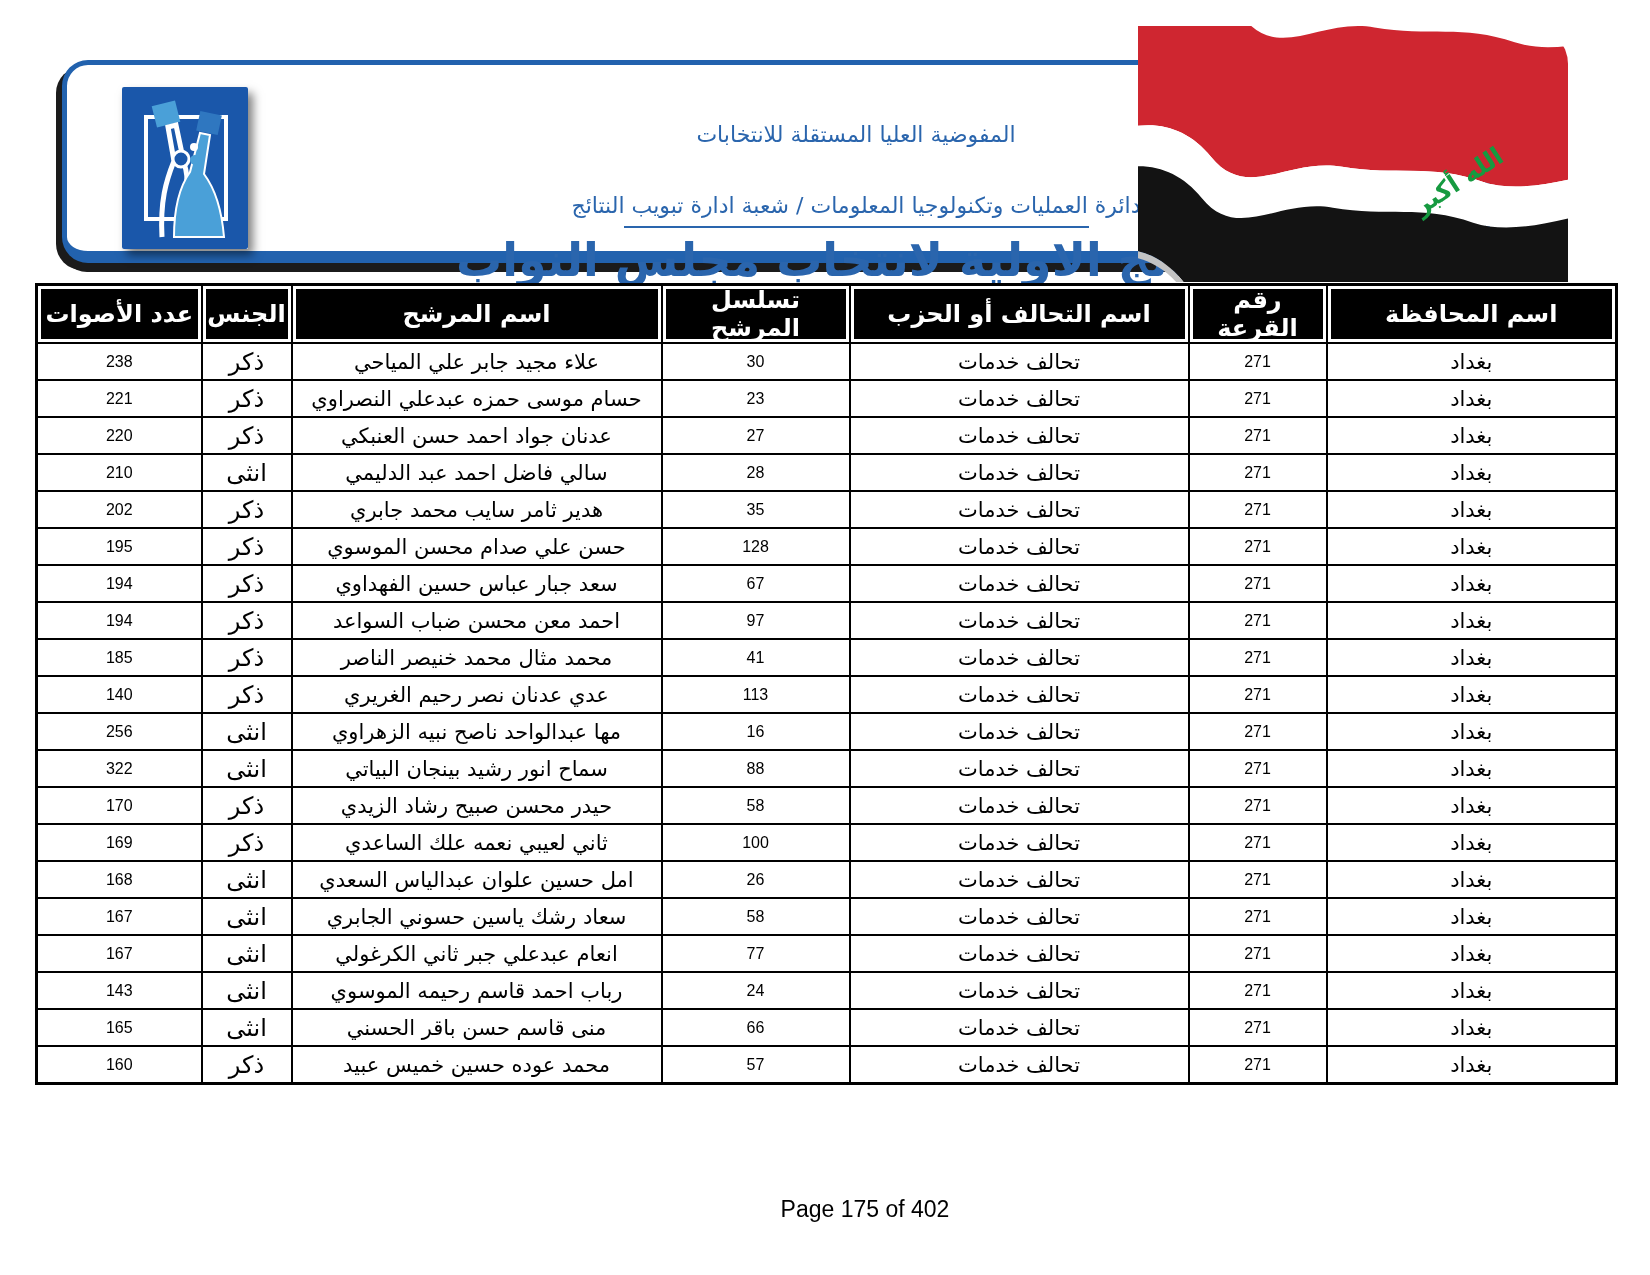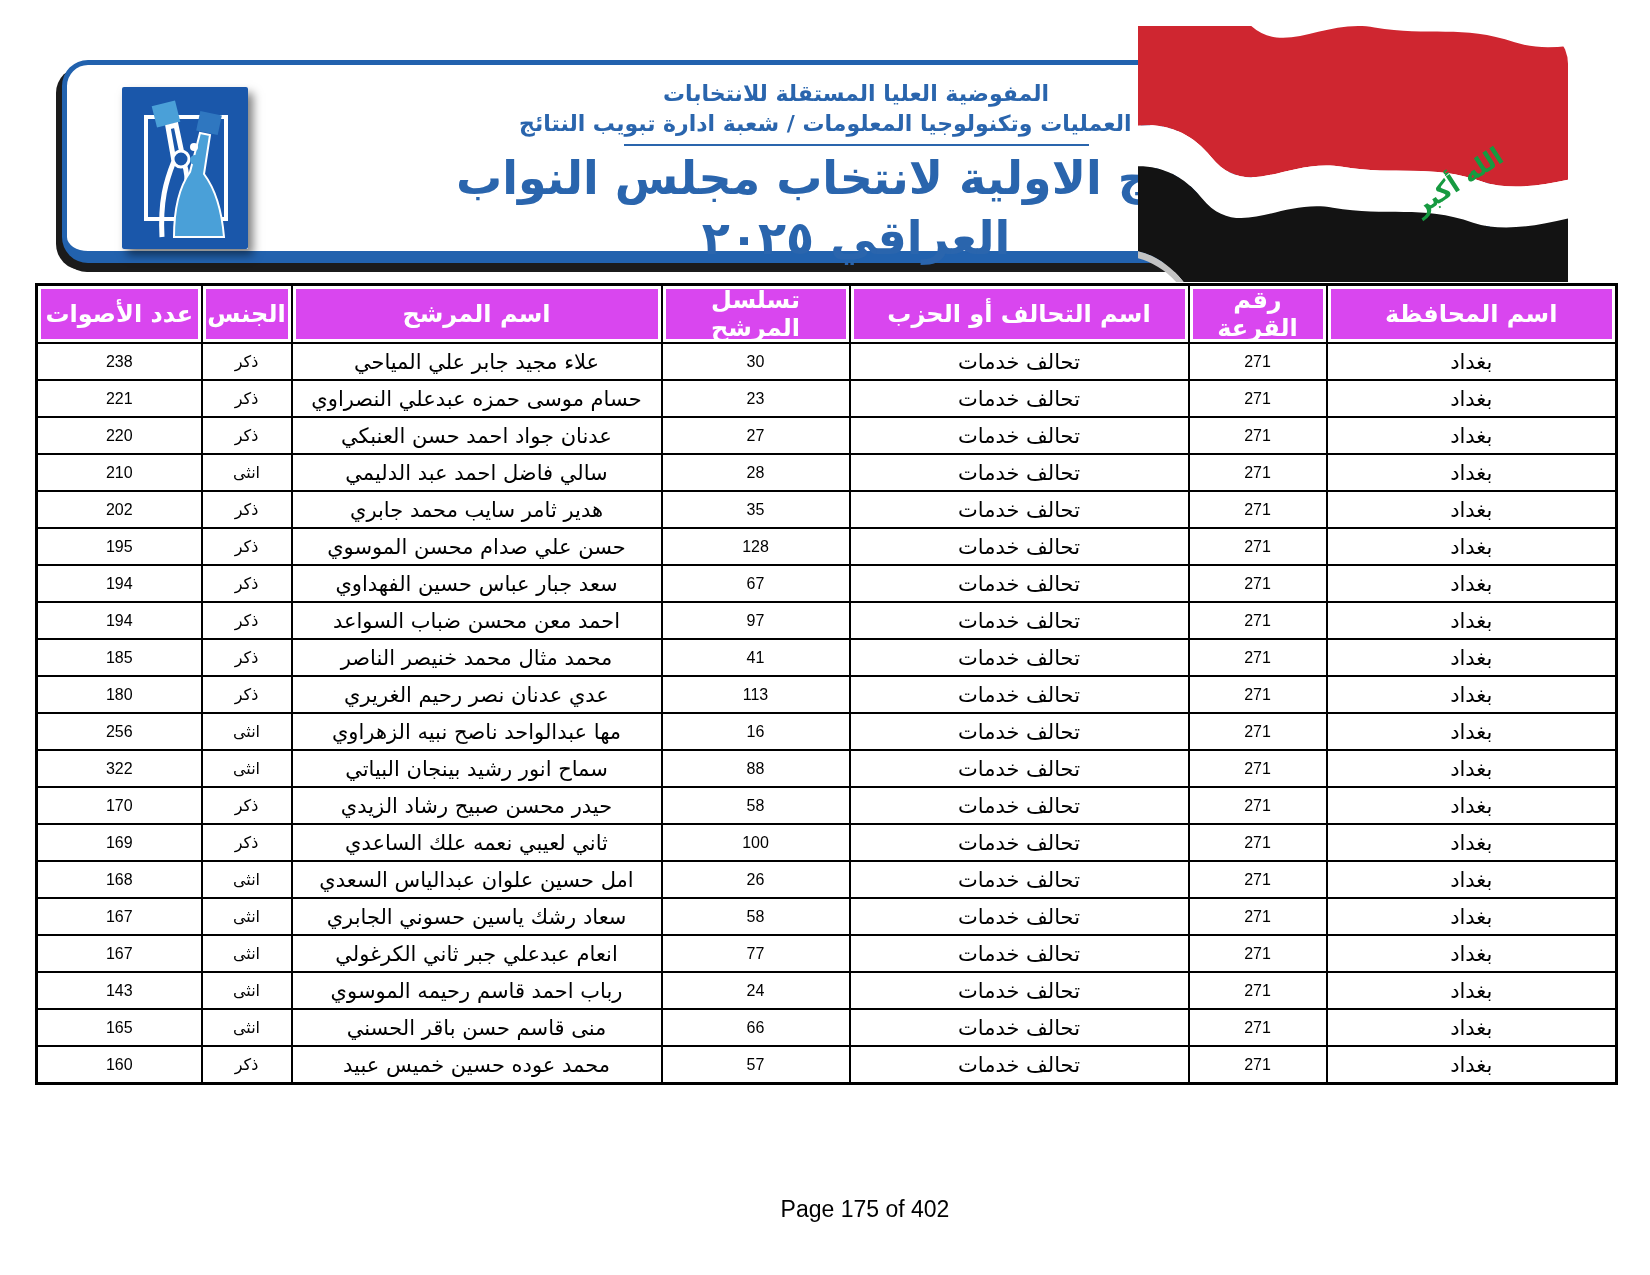--- a/index.html
+++ b/index.html
@@ -6,39 +6,39 @@
   #page{position:relative;width:1650px;height:1275px;background:#ffffff;overflow:hidden;
         font-family:"DejaVu Sans",sans-serif;}
 
   
   #header-box{position:absolute;left:62px;top:60px;width:1418px;height:186px;
       background:#ffffff;border:5px solid #2262ae;border-bottom:12px solid #2262ae;
       border-radius:26px;box-shadow:-6px 7px 0 #1b1b1b, -1px 9px 0 #1b1b1b;}
   #logo-wrap{position:absolute;left:55px;top:22px;width:126px;height:162px;
       box-shadow:5px 6px 9px rgba(0,0,0,.5);}
   #header-text{position:absolute;left:360px;right:200px;top:14px;text-align:center;direction:rtl;}
-  .org-line{color:#2a65ad;font-size:22px;font-weight:700;line-height:30px;}
+  .org-line{color:#2a65ad;font-size:22px;font-weight:400;line-height:30px;margin-top:41px;}
   #header-divider{width:465px;height:2px;background:#2a65ad;margin:5px auto 2px auto;}
   #main-title{color:#2a65ad;font-size:46px;font-weight:bold;line-height:60px;margin-top:2px;}
 
   
   #flag-wrap{position:absolute;left:1138px;top:26px;width:430px;height:256px;
       overflow:hidden;border-top-right-radius:38px;z-index:6;}
 
   
   #results-table{position:absolute;left:35px;top:283px;width:1580px;
       border-collapse:collapse;table-layout:fixed;direction:rtl;}
-  #results-table th{background:#d946ef;color:#ffffff;font-weight:bold;font-size:24px;
+  #results-table th{background:#000000;color:#ffffff;font-weight:bold;font-size:24px;
       height:40px;border:2px solid #000;box-shadow:inset 0 0 0 3px #fff;padding:0 4px;}
   #results-table td{background:#ffffff;color:#000;border:2px solid #000;height:35px;
       text-align:center;vertical-align:middle;padding:0 4px;overflow:hidden;white-space:nowrap;}
   #results-table{border:3px solid #000;}
   td.ar{font-size:21px;font-family:"DejaVu Sans",sans-serif;}
   td.num{font-size:16px;font-family:"Liberation Sans","DejaVu Sans",sans-serif;direction:ltr;}
-  td.gender{font-size:16px;}
+  td.gender{font-size:24px;}
 
   
   #page-footer{position:absolute;left:12px;top:1196px;width:100%;text-align:center;
       font-family:"Liberation Sans","DejaVu Sans",sans-serif;font-size:23px;color:#000;padding-left:28px;}
 </style>
 </head>
 <body>
 
 <div id="page">
 
@@ -189,21 +189,21 @@
       <td class="ar gender">ذكر</td>
       <td class="num">185</td>
     </tr>
         <tr>
       <td class="ar">بغداد</td>
       <td class="num">271</td>
       <td class="ar">تحالف خدمات</td>
       <td class="num">113</td>
       <td class="ar">عدي عدنان نصر رحيم الغريري</td>
       <td class="ar gender">ذكر</td>
-      <td class="num">180</td>
+      <td class="num">140</td>
     </tr>
         <tr>
       <td class="ar">بغداد</td>
       <td class="num">271</td>
       <td class="ar">تحالف خدمات</td>
       <td class="num">16</td>
       <td class="ar">مها عبدالواحد ناصح نبيه الزهراوي</td>
       <td class="ar gender">انثى</td>
       <td class="num">256</td>
     </tr>

